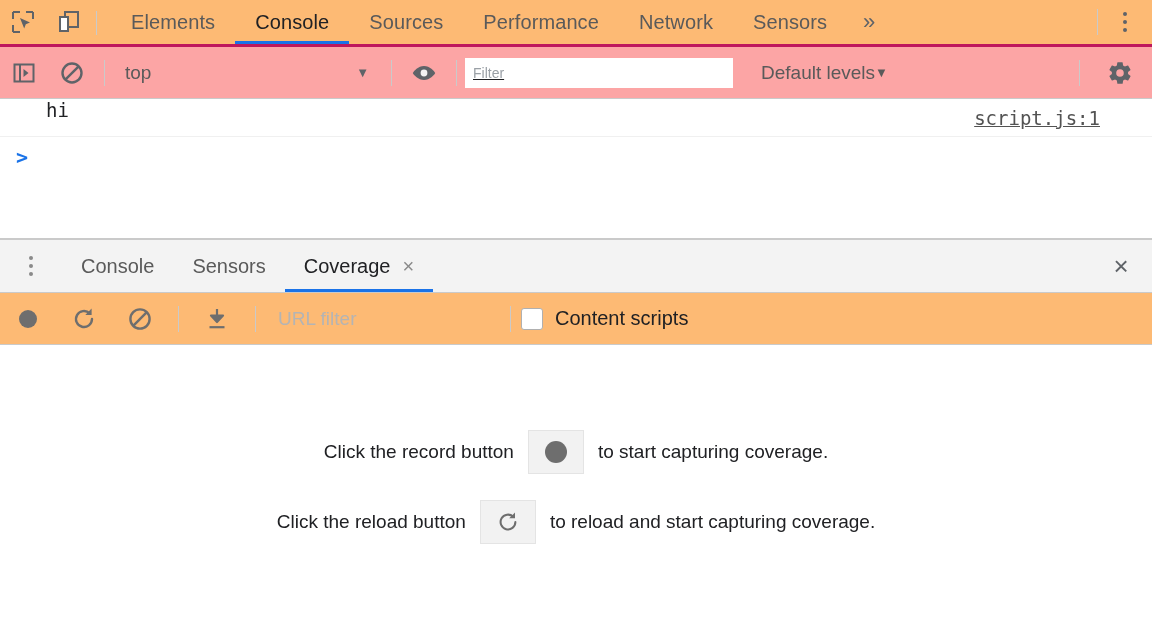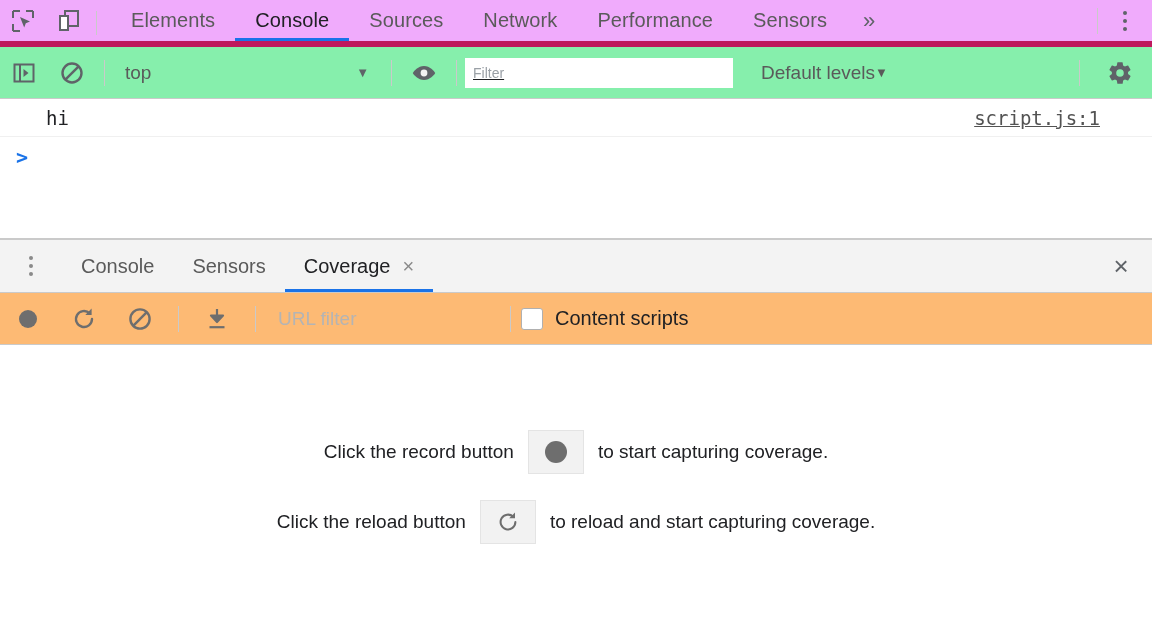--- a/index.html
+++ b/index.html
@@ -7,22 +7,22 @@
     width: 1152px; height: 638px;
     background: #ffffff;
     font-family: "Liberation Sans", sans-serif;
     overflow: hidden;
   }
   body { position: relative; }
 
   
   #devtools-tabbar {
     position: absolute; top: 0; left: 0; width: 1152px; height: 47px;
-    background: #f0abfc;
-    border-bottom: 6px solid #be185d;
+    background: #fdba74;
+    border-bottom: 3px solid #be185d;
     display: flex; align-items: stretch;
   }
   .tb-icon-btn {
     width: 46px; display: flex; align-items: center; justify-content: center;
     cursor: pointer;
   }
   .tb-sep {
     width: 1px; background: #cacaca; margin: 12px 4px 12px 4px; align-self: stretch;
     height: 24px; margin-top: 11px;
   }
@@ -48,21 +48,21 @@
   }
   .kebab {
     width: 54px; display: flex; flex-direction: column; align-items: center;
     justify-content: center; gap: 4px; cursor: pointer;
   }
   .kebab i { width: 4px; height: 4px; border-radius: 50%; background: #5f6368; display: block; }
 
   
   #console-toolbar {
     position: absolute; top: 47px; left: 0; width: 1152px; height: 52px;
-    background: #86efac; border-bottom: 1px solid #cacaca;
+    background: #fca5a5; border-bottom: 1px solid #cacaca;
     display: flex; align-items: center;
   }
   .ct-btn {
     width: 48px; height: 52px; display: flex; align-items: center; justify-content: center;
     cursor: pointer;
   }
   .ct-sep { width: 1px; height: 26px; background: #cacaca; margin: 0 8px; }
   #context-select {
     display: flex; align-items: center; width: 270px; height: 52px;
     padding-left: 12px; cursor: pointer;
@@ -83,21 +83,21 @@
   #gear-btn { width: 64px; height: 52px; display: flex; align-items: center; justify-content: center; cursor: pointer; }
 
   
   #console-body {
     position: absolute; top: 99px; left: 0; width: 1152px; height: 139px;
     background: #ffffff;
   }
   .console-message {
     position: relative; height: 38px;
     border-bottom: 1px solid #f0f0f0;
-    display: flex; align-items: center;
+    display: flex; 
   }
   .console-message .msg-text {
     margin-left: 46px;
     font-family: "DejaVu Sans Mono", monospace;
     font-size: 19px; color: #202124;
   }
   .console-message .msg-src {
     position: absolute; right: 52px; top: 50%; transform: translateY(-50%);
     font-family: "DejaVu Sans Mono", monospace;
     font-size: 19px; color: #535353; text-decoration: underline; cursor: pointer;
@@ -212,24 +212,24 @@
     <div class="maintab">
       <span>Elements</span>
     </div>
     <div class="maintab active">
       <span>Console</span>
     </div>
     <div class="maintab">
       <span>Sources</span>
     </div>
     <div class="maintab">
+      <span>Performance</span>
+    </div>
+    <div class="maintab">
       <span>Network</span>
-    </div>
-    <div class="maintab">
-      <span>Performance</span>
     </div>
     <div class="maintab">
       <span>Sensors</span>
     </div>
     <div class="chev-more">
       <span>»</span>
     </div>
   </div>
 
   <div id="tabbar-right">

